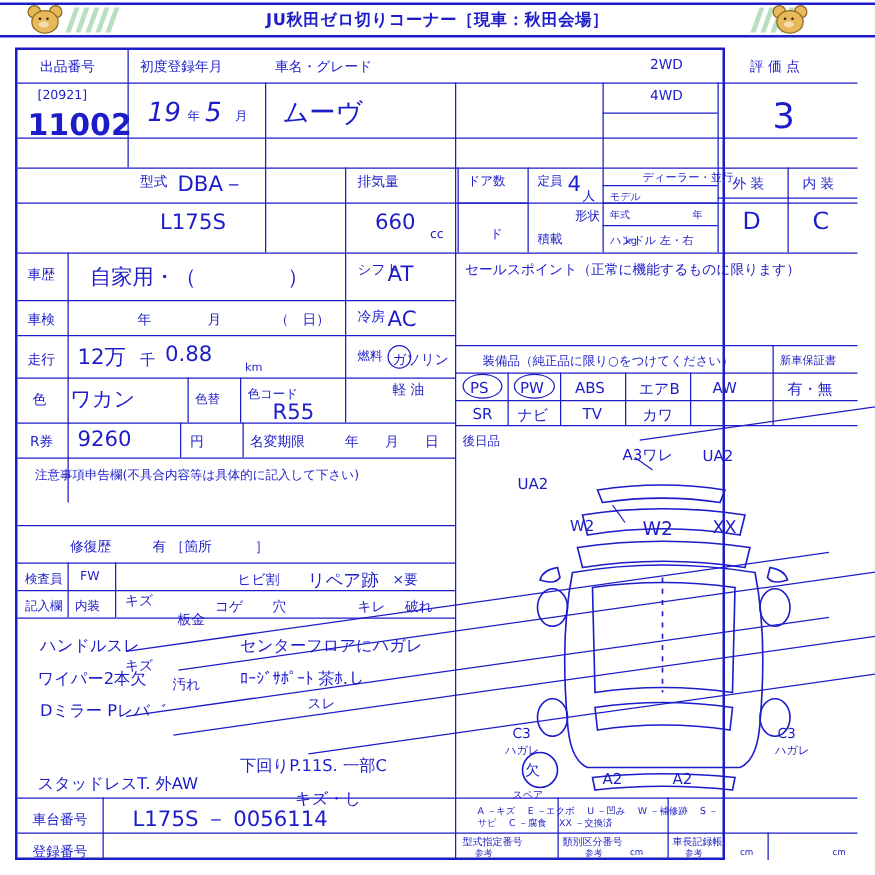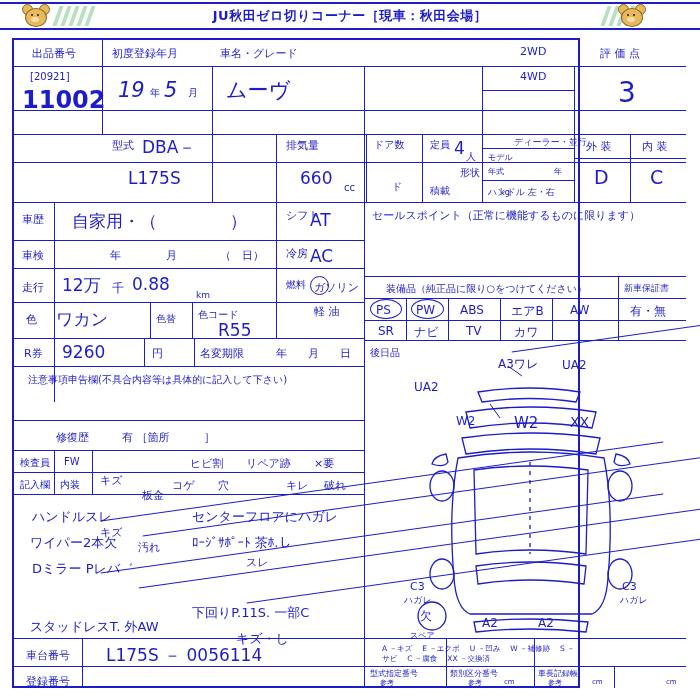--- a/index.html
+++ b/index.html
@@ -297,21 +297,21 @@
     <div class="lbl" style="left:356px;top:306px;font-size:10px;">後日品</div>
 
     <div class="lbl" style="left:6px;top:416px;font-size:10px;">検査員</div>
     <div class="lbl" style="left:6px;top:438px;font-size:10px;">記入欄</div>
     <div class="lbl" style="left:50px;top:416px;font-size:10px;">FW</div>
     <div class="lbl" style="left:46px;top:438px;font-size:10px;">内装</div>
 
     <div class="lbl strike" style="left:86px;top:416px;font-size:11px;">キズ</div>
     <div class="lbl strike" style="left:128px;top:416px;font-size:11px;">板金</div>
     <div class="lbl" style="left:176px;top:416px;font-size:11px;">ヒビ割</div>
-    <div class="lbl" style="left:232px;top:416px;font-size:11px;">リペア跡</div>
+    <div class="lbl" style="left:232px;top:416px;font-size:14px;">リペア跡</div>
     <div class="lbl" style="left:300px;top:416px;font-size:11px;">×要</div>
 
     <div class="lbl strike" style="left:86px;top:438px;font-size:11px;">キズ</div>
     <div class="lbl strike" style="left:124px;top:438px;font-size:11px;">汚れ</div>
     <div class="lbl" style="left:158px;top:438px;font-size:11px;">コゲ</div>
     <div class="lbl" style="left:204px;top:438px;font-size:11px;">穴</div>
     <div class="lbl strike" style="left:232px;top:438px;font-size:11px;">スレ</div>
     <div class="lbl" style="left:272px;top:438px;font-size:11px;">キレ</div>
     <div class="lbl" style="left:310px;top:438px;font-size:11px;">破れ</div>
 

